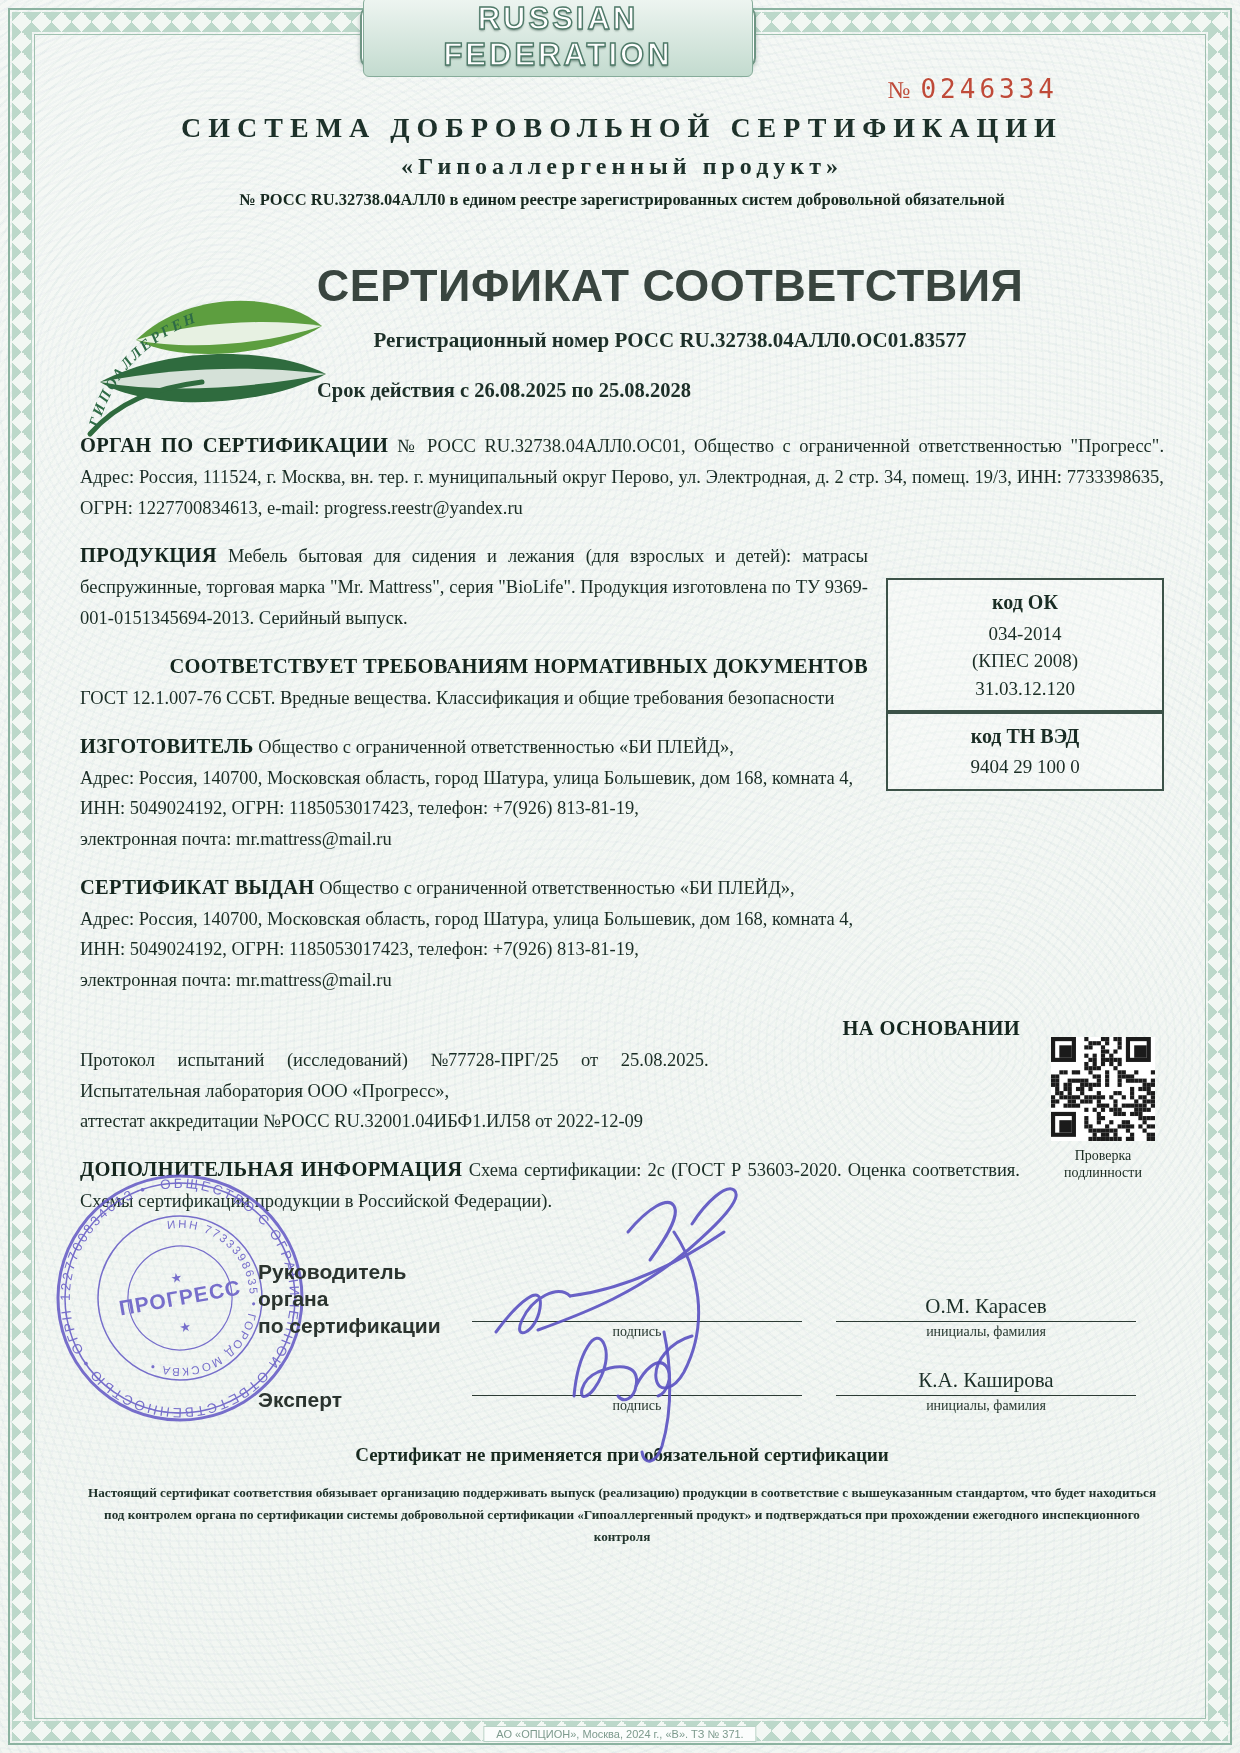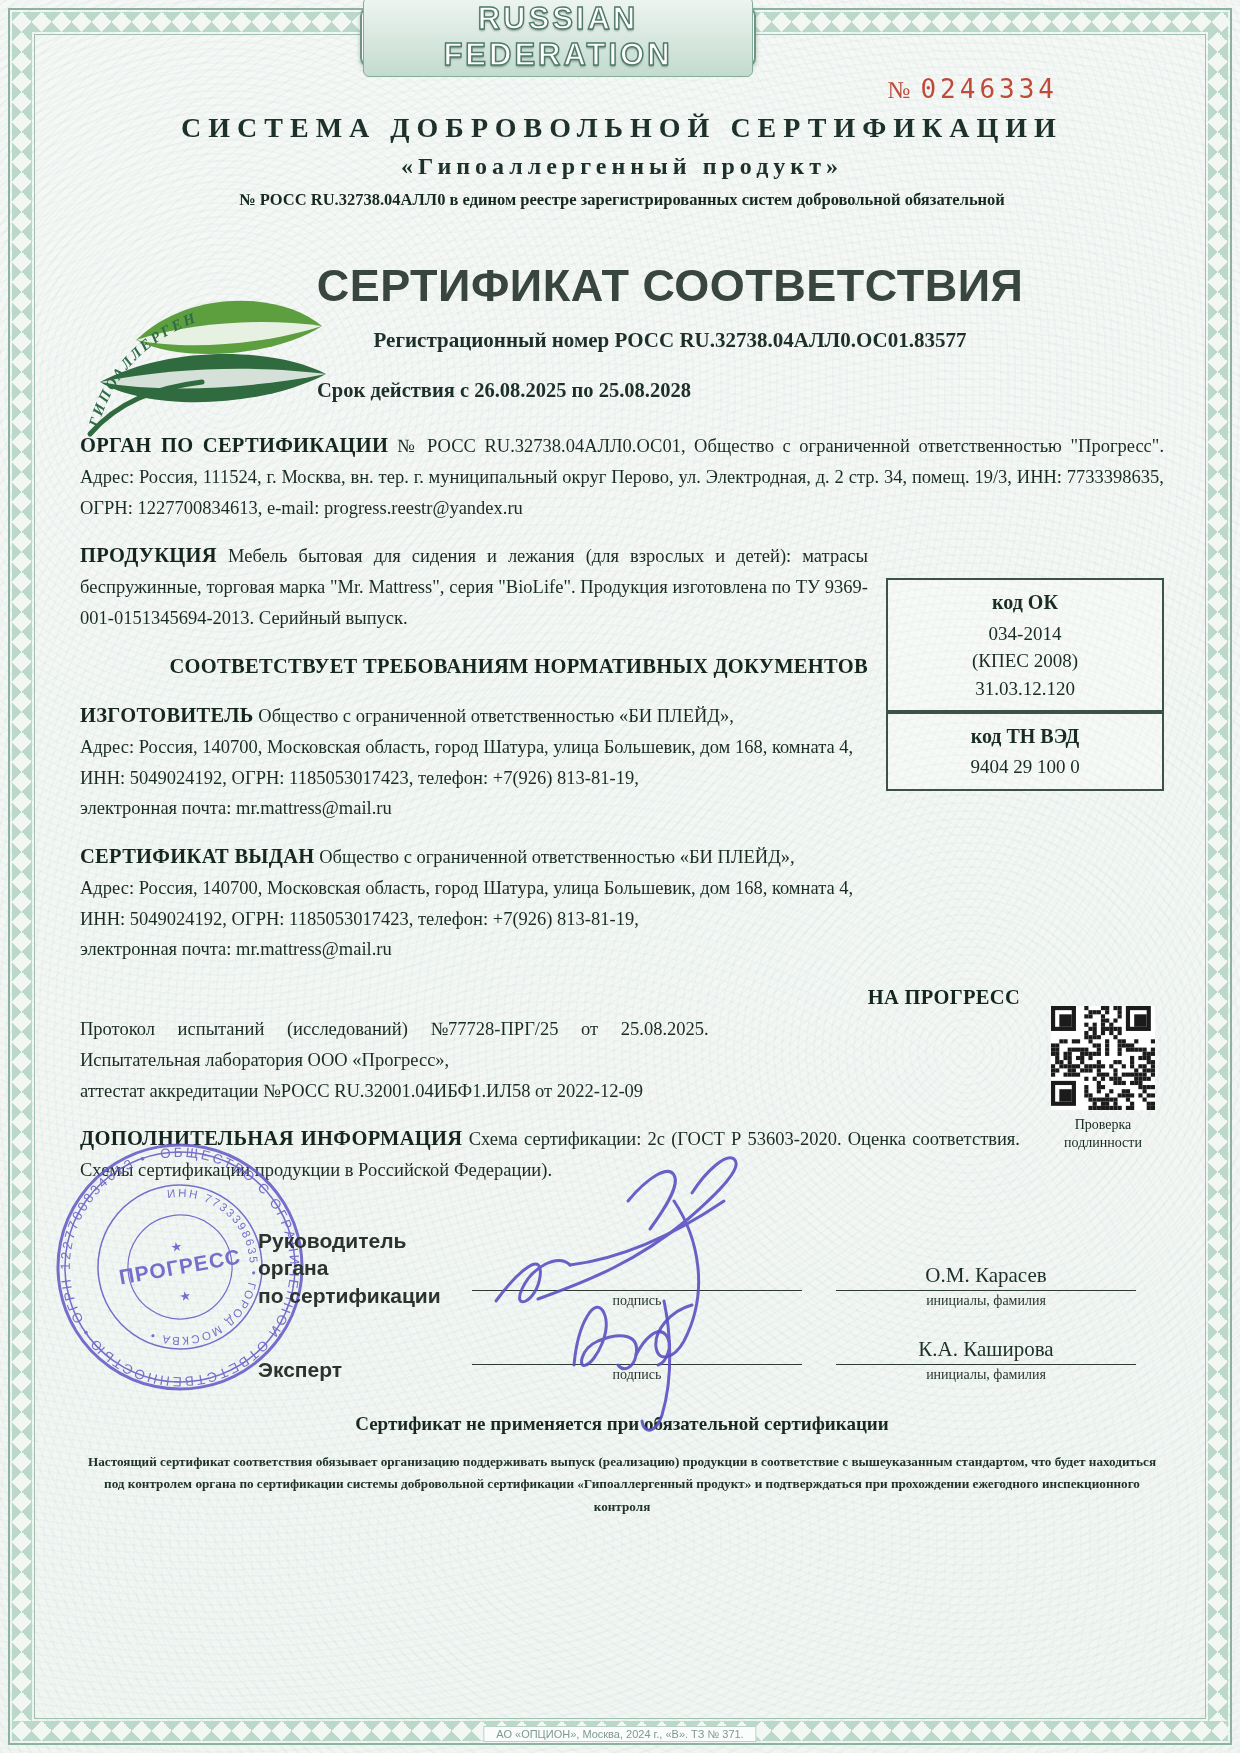--- a/index.html
+++ b/index.html
@@ -155,20 +155,21 @@
         </div>
       </div>
 
       <div class="sec">
         <p><span class="lbl">ПРОДУКЦИЯ</span>
            <span>Мебель бытовая для сидения и лежания (для взрослых и детей): матрасы беспружинные, торговая марка "Mr. Mattress", серия "BioLife". Продукция изготовлена по ТУ 9369-001-0151345694-2013. Серийный выпуск.</span></p>
       </div>
 
       <div class="sec">
         <span class="lbl lbl-block">СООТВЕТСТВУЕТ ТРЕБОВАНИЯМ НОРМАТИВНЫХ ДОКУМЕНТОВ</span>
+        <p>ГОСТ 12.1.007-76 ССБТ. Вредные вещества. Классификация и общие требования безопасности</p>
       </div>
 
       <div class="sec">
         <p><span class="lbl">ИЗГОТОВИТЕЛЬ</span>
            <span>Общество с ограниченной ответственностью «БИ ПЛЕЙД»,</span></p>
         <div class="lines">Адрес: Россия, 140700, Московская область, город Шатура, улица Большевик, дом 168, комната 4,
 ИНН: 5049024192, ОГРН: 1185053017423, телефон: +7(926) 813-81-19,
 электронная почта: mr.mattress@mail.ru</div>
       </div>
 
@@ -408,21 +409,21 @@
             <rect x="74" y="2" width="20" height="20" fill="none" stroke="#1b1b1b" stroke-width="4"></rect>
             <rect x="80" y="8" width="12" height="12"></rect>
             <rect x="2" y="74" width="20" height="20" fill="none" stroke="#1b1b1b" stroke-width="4"></rect>
             <rect x="8" y="80" width="12" height="12"></rect>
           </svg>
         <div class="qr-cap">Проверка
 подлинности</div>
       </div>
 
       <div class="sec">
-        <span class="lbl lbl-block">НА ПРОГРЕСС</span>
+        <span class="lbl lbl-block">НА ОСНОВАНИИ</span>
         <div class="basis-l1">Протокол испытаний (исследований) №77728-ПРГ/25 от 25.08.2025.</div>
         <div>Испытательная лаборатория ООО «Прогресс»,</div>
         <div>аттестат аккредитации №РОСС RU.32001.04ИБФ1.ИЛ58 от 2022-12-09</div>
       </div>
 
       <div class="sec">
         <p><span class="lbl">ДОПОЛНИТЕЛЬНАЯ ИНФОРМАЦИЯ</span>
            <span>Схема сертификации: 2с (ГОСТ Р 53603-2020. Оценка соответствия. Схемы сертификации продукции в Российской Федерации).</span></p>
       </div>
 

